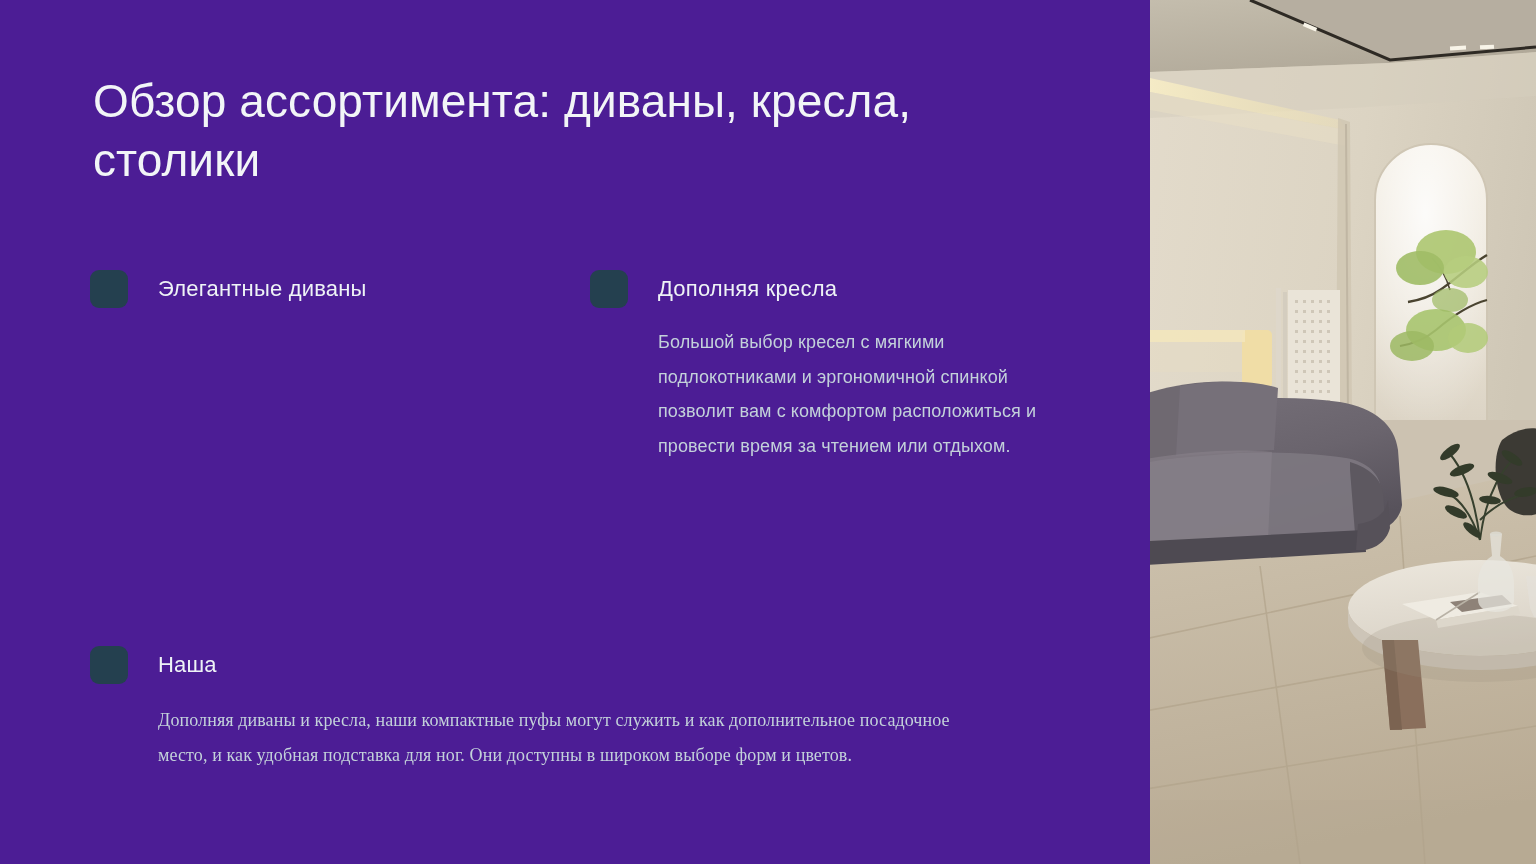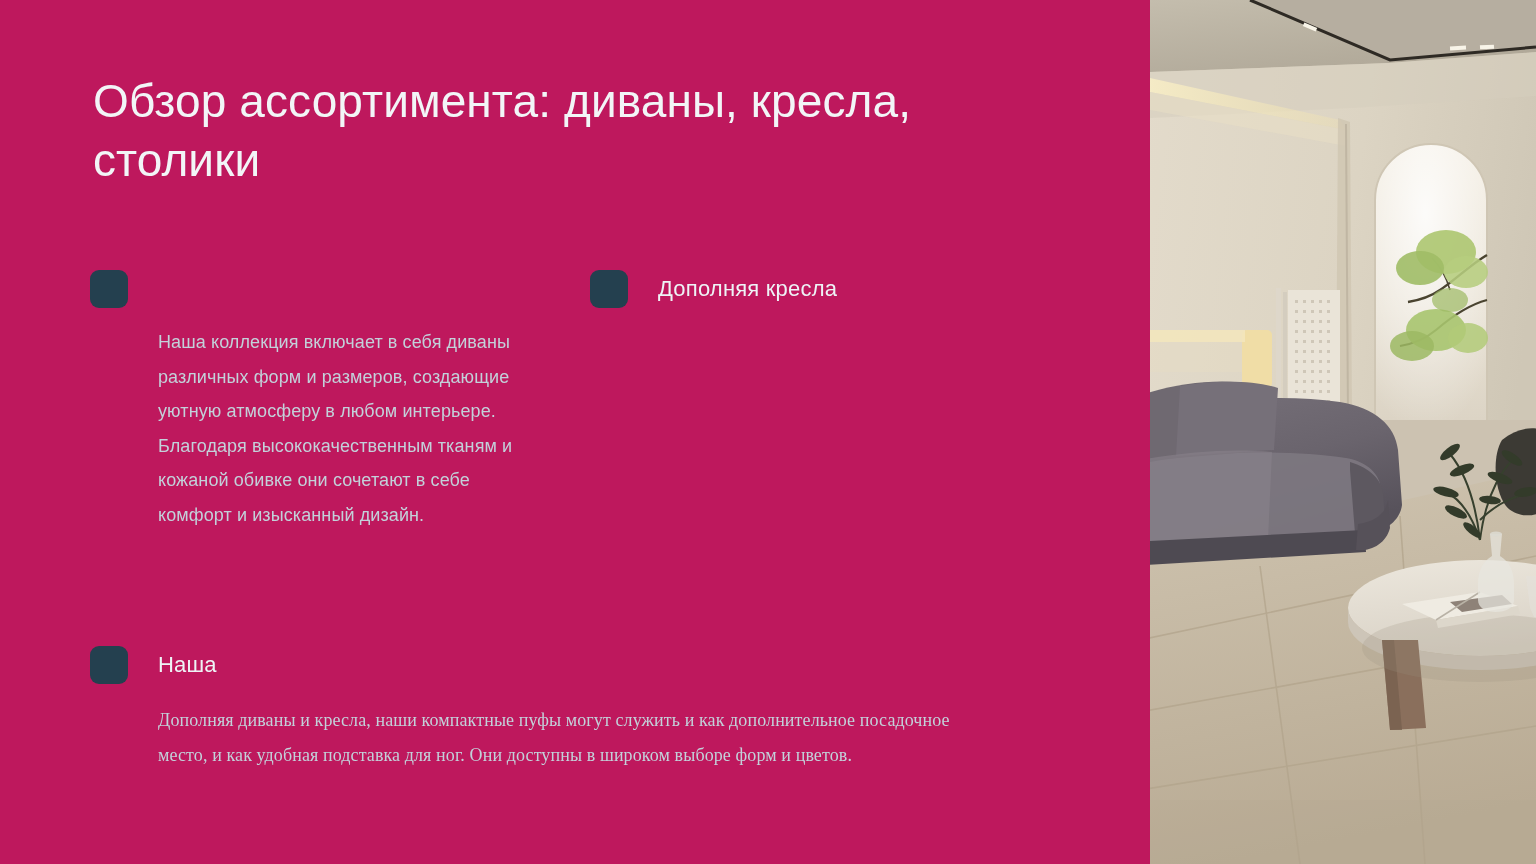--- a/index.html
+++ b/index.html
@@ -7,21 +7,21 @@
   body {
     font-family:"Liberation Sans","DejaVu Sans",sans-serif;
     background:#13242f;
   }
   .slide { position:relative; width:1536px; height:864px; display:flex; }
 
   
   .panel {
     position:relative;
     width:1150px; height:864px;
-    background:#be185d;
+    background:#4c1d95;
     flex:0 0 1150px;
   }
 
   .title {
     position:absolute;
     left:93px; top:72px;
     width:880px;
     font-size:46px;
     font-weight:300;
     line-height:1.28;
@@ -79,24 +79,25 @@
 </head>
 <body>
 
 <div class="slide">
 
   <div class="panel">
 
     <div class="title">Обзор ассортимента: диваны, кресла, столики</div>
 
     <div class="marker" id="m1"></div>
-    <div class="block-body" id="b1">Наша коллекция включает в себя диваны различных форм и размеров, создающие уютную атмосферу в любом интерьере. Благодаря высококачественным тканям и кожаной обивке они сочетают в себе комфорт и изысканный дизайн.</div>
+    <div class="block-head" id="h1">Элегантные диваны</div>
 
     <div class="marker" id="m2"></div>
     <div class="block-head" id="h2">Дополняя кресла</div>
+    <div class="block-body" id="b2">Большой выбор кресел с мягкими подлокотниками и эргономичной спинкой позволит вам с комфортом расположиться и провести время за чтением или отдыхом.</div>
 
     <div class="marker" id="m3"></div>
     <div class="block-head" id="h3">Наша</div>
     <div class="block-body" id="b3">Дополняя диваны и кресла, наши компактные пуфы могут служить и как дополнительное посадочное место, и как удобная подставка для ног. Они доступны в широком выборе форм и цветов.</div>
 
   </div>
 
   <div class="photo">
     <svg viewBox="0 0 386 864" preserveAspectRatio="xMidYMid slice">
       <defs>

